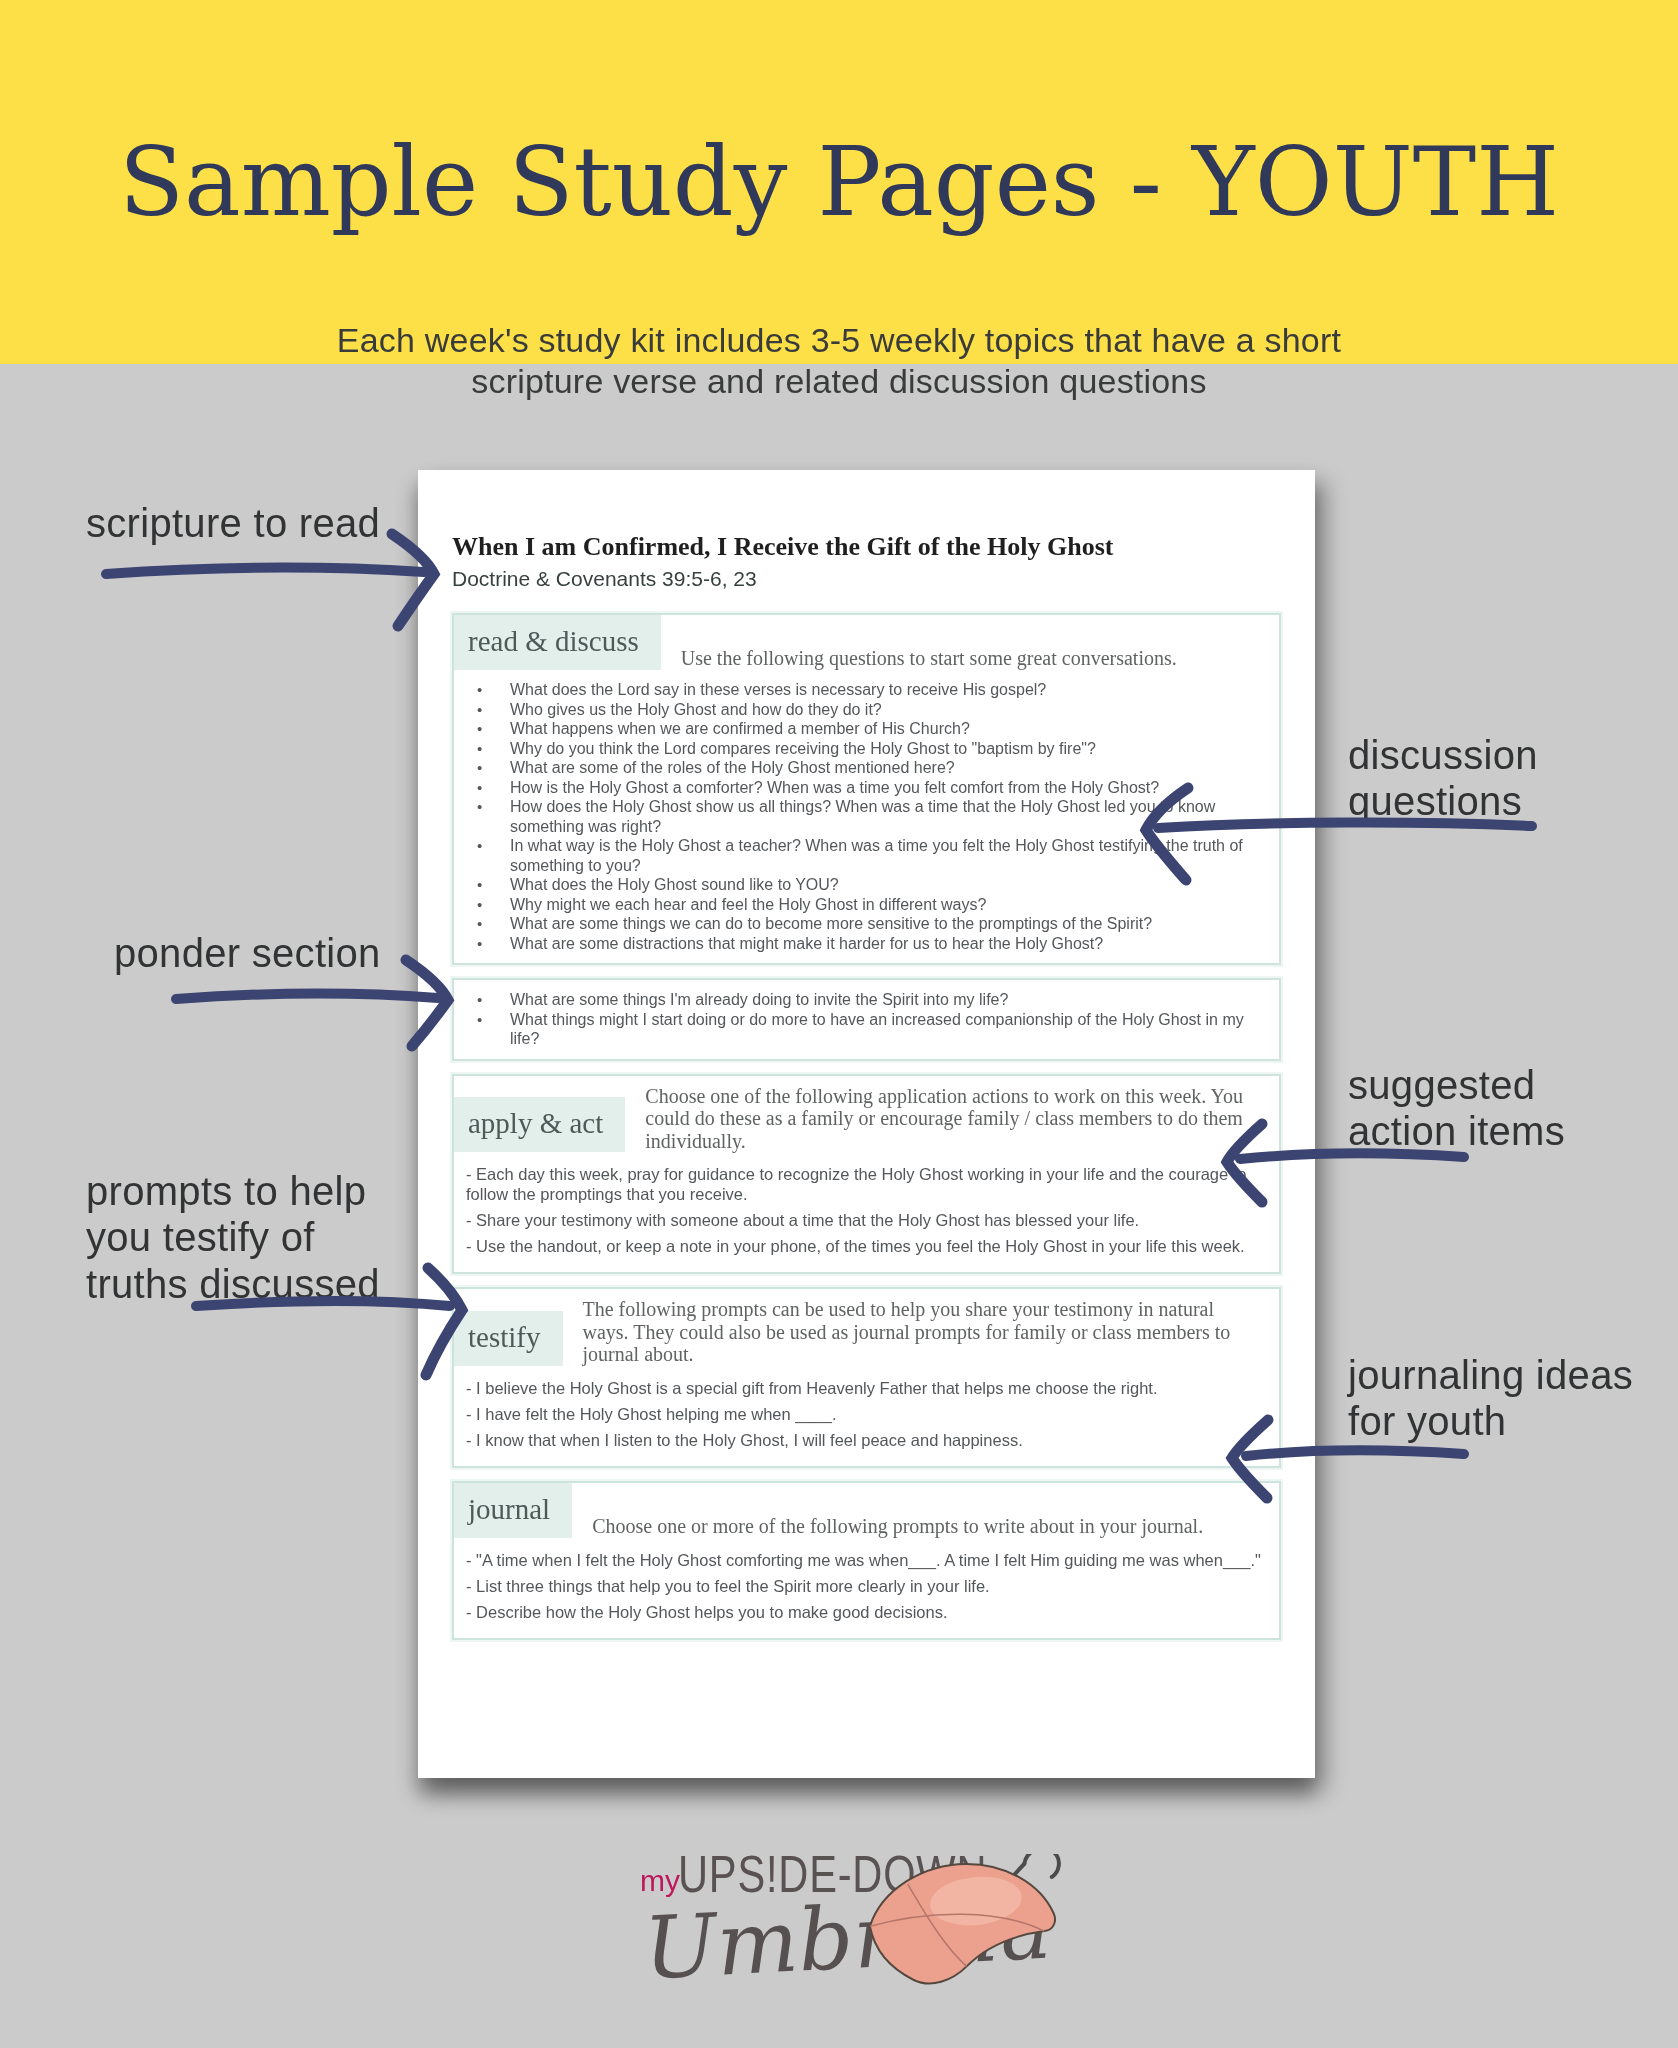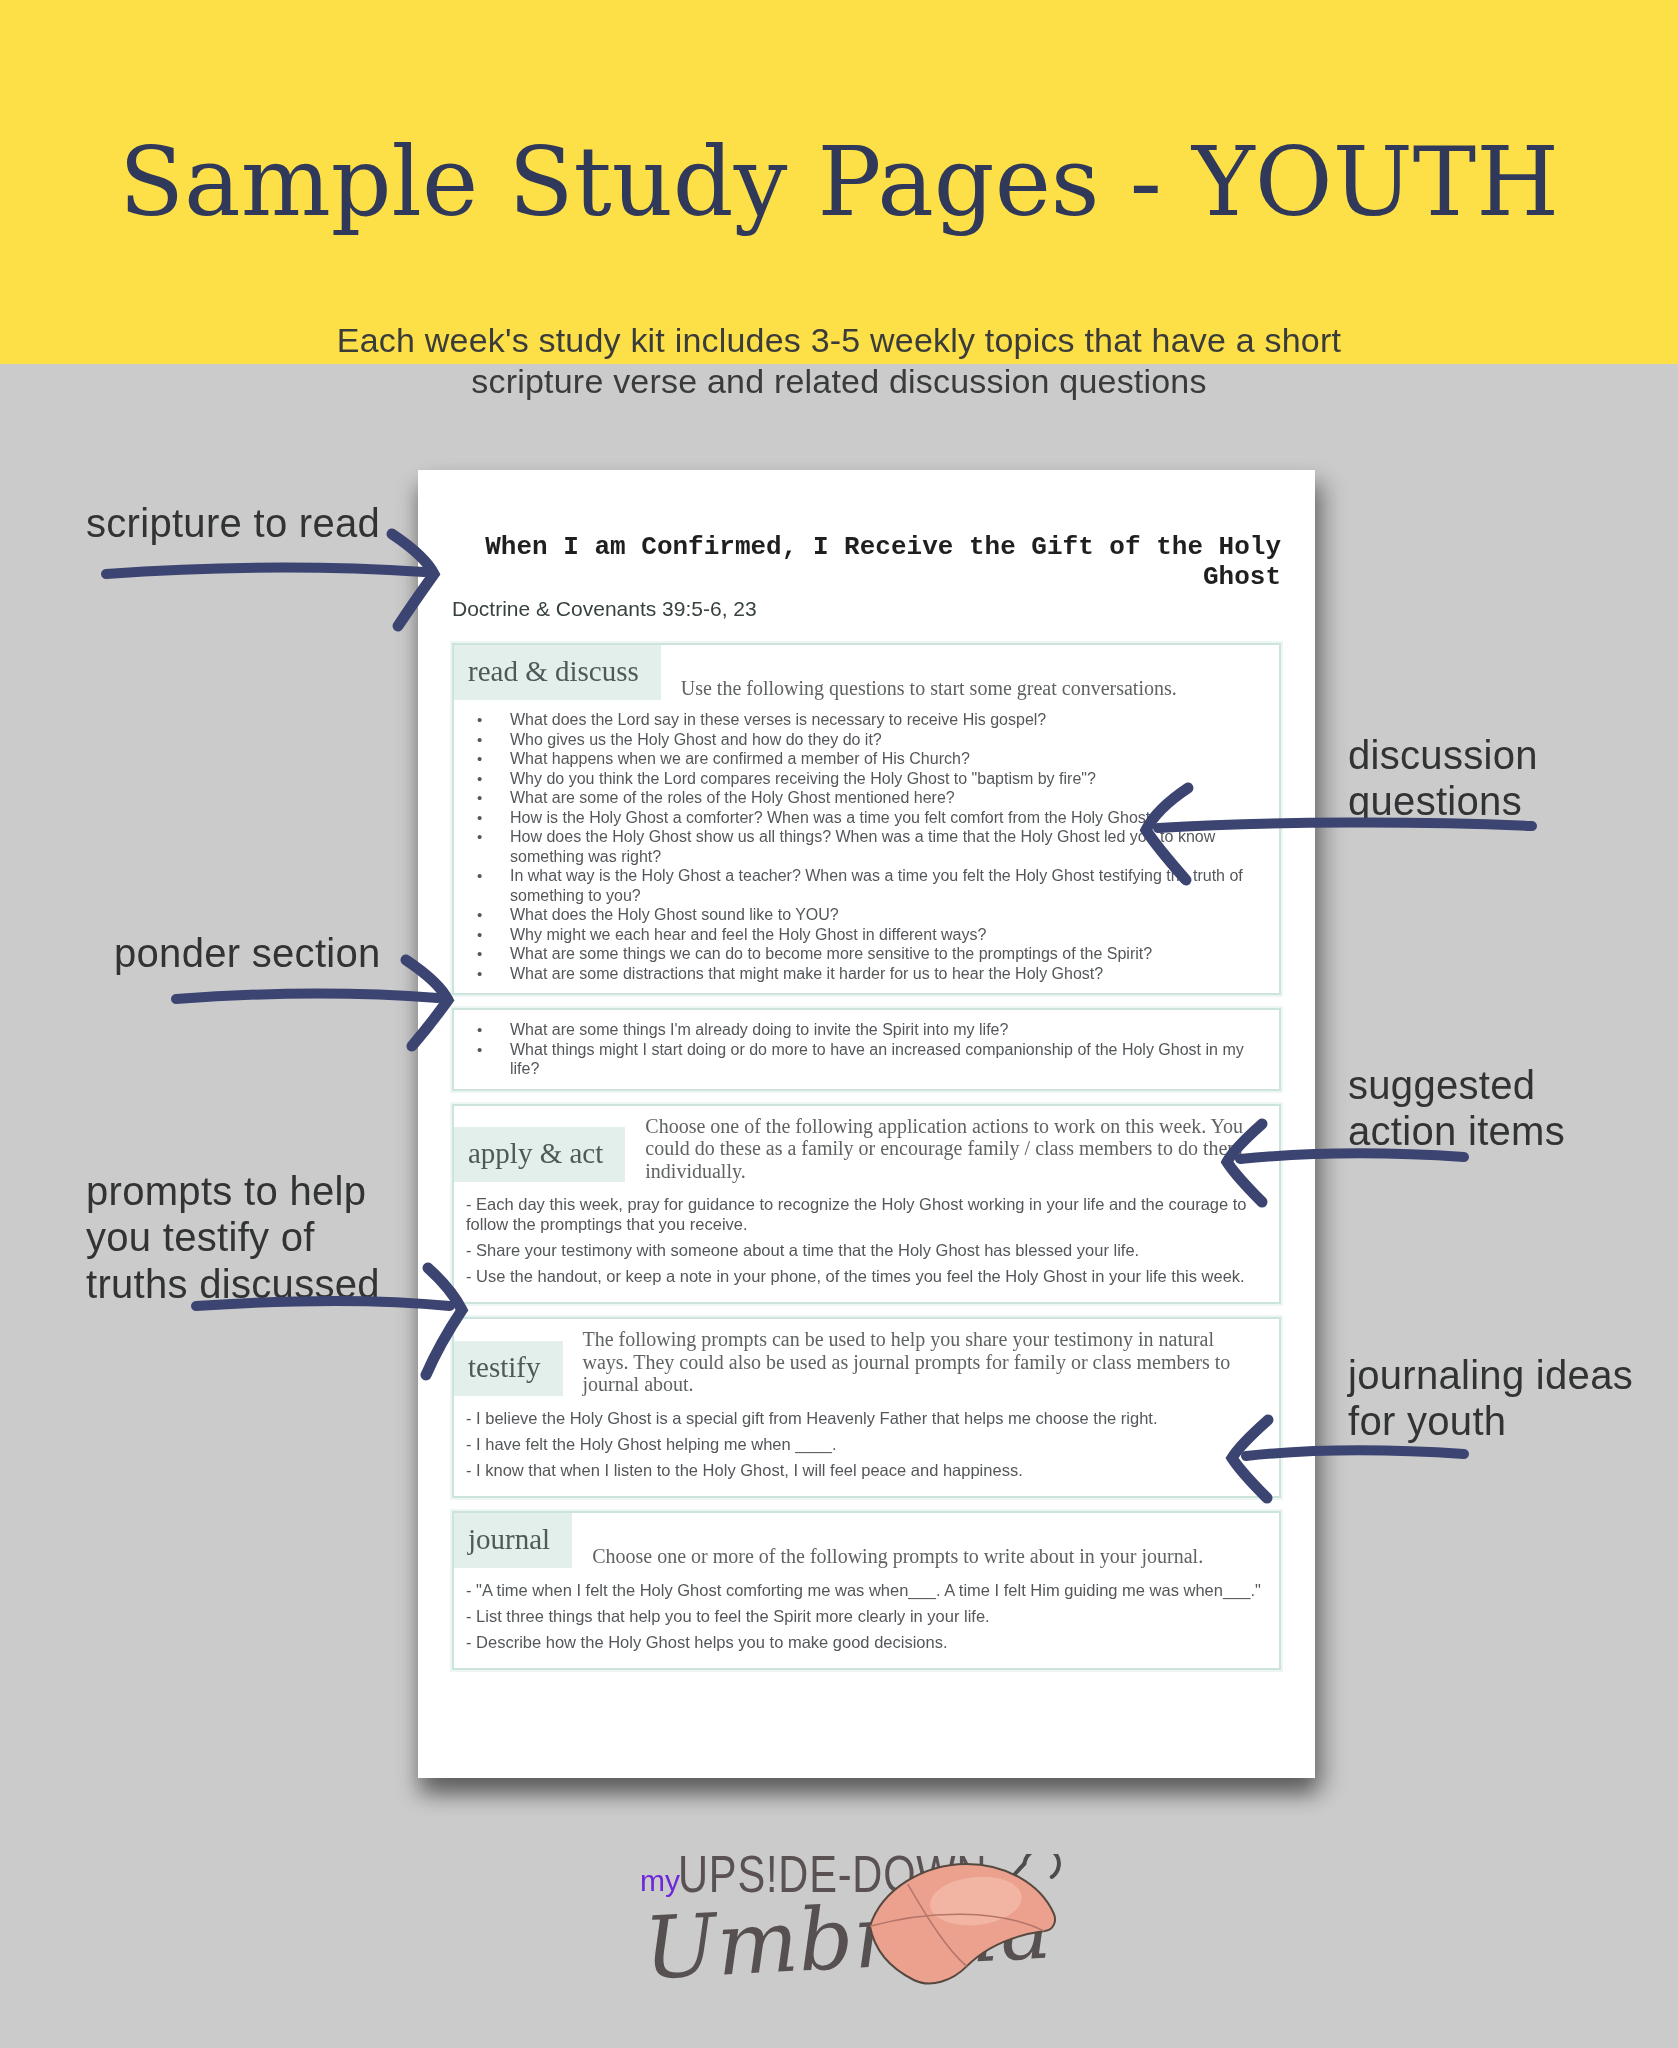--- a/index.html
+++ b/index.html
@@ -13,21 +13,21 @@
               color:#30395a;margin:0;letter-spacing:0px;white-space:nowrap;}
 
   
   .subtitle{position:absolute;top:320px;left:0;width:100%;text-align:center;color:#3a3c3c;
             font-size:34px;line-height:1.2;letter-spacing:.2px;}
 
   
   .paper{position:absolute;left:418px;top:470px;width:897px;height:1308px;background:#ffffff;
          box-shadow:0 16px 20px rgba(0,0,0,.42), 12px 12px 22px rgba(0,0,0,.22);}
   .paper-inner{padding:62px 34px 0 34px;}
-  .doc-title{font-family:Liberation Mono, monospace;font-weight:bold;font-size:26px;color:#1f1f1f;margin:0;text-align:right;}
+  .doc-title{font-family:Liberation Serif, serif;font-weight:bold;font-size:26px;color:#1f1f1f;margin:0;}
   .doc-ref{font-size:21px;color:#37413f;margin:5px 0 0 0;}
 
   .sections{margin-top:22px;}
   .section-box{border:2px solid #cde4de;box-shadow:0 0 0 2px rgba(205,228,222,.35);
                margin-bottom:13px;padding:0 12px 10px 12px;background:#fff;}
   .sec-head{display:flex;align-items:flex-end;}
   .sec-label{background:#e2efeb;font-family:"Liberation Serif",serif;font-size:29px;color:#4e5a58;
              padding:10px 22px 12px 14px;margin-left:-12px;white-space:nowrap;}
   .sec-intro{font-family:"Liberation Serif",serif;font-size:20px;color:#5f6361;line-height:1.13;
              padding:9px 2px 0 20px;flex:1;}
@@ -43,21 +43,21 @@
   .ann-ponder{left:114px;top:930px;width:330px;}
   .ann-prompts{left:86px;top:1168px;width:322px;}
   .ann-discussion{left:1348px;top:732px;width:250px;}
   .ann-suggested{left:1348px;top:1062px;width:240px;}
   .ann-journaling{left:1348px;top:1352px;width:300px;}
 
   .arrow-layer{position:absolute;left:0;top:0;pointer-events:none;}
 
   
   .logo{position:absolute;left:600px;top:1840px;width:520px;height:205px;color:#5a5252;}
-  .logo-my{position:absolute;left:40px;top:24px;font-size:30px;color:#6d28d9;}
+  .logo-my{position:absolute;left:40px;top:24px;font-size:30px;color:#be185d;}
   .logo-upside{position:absolute;left:78px;top:4px;font-size:52px;letter-spacing:1px;
                transform:scaleX(.8);transform-origin:left top;white-space:nowrap;color:#5a5252;}
   .logo-umbrella{position:absolute;left:44px;top:48px;font-family:"DejaVu Serif",serif;
                  font-style:italic;font-size:86px;transform:rotate(-3deg);color:#575050;}
   .umbrella-svg{position:absolute;left:262px;top:14px;}
 </style>
 </head>
 <body>
 
 <div class="canvas">

